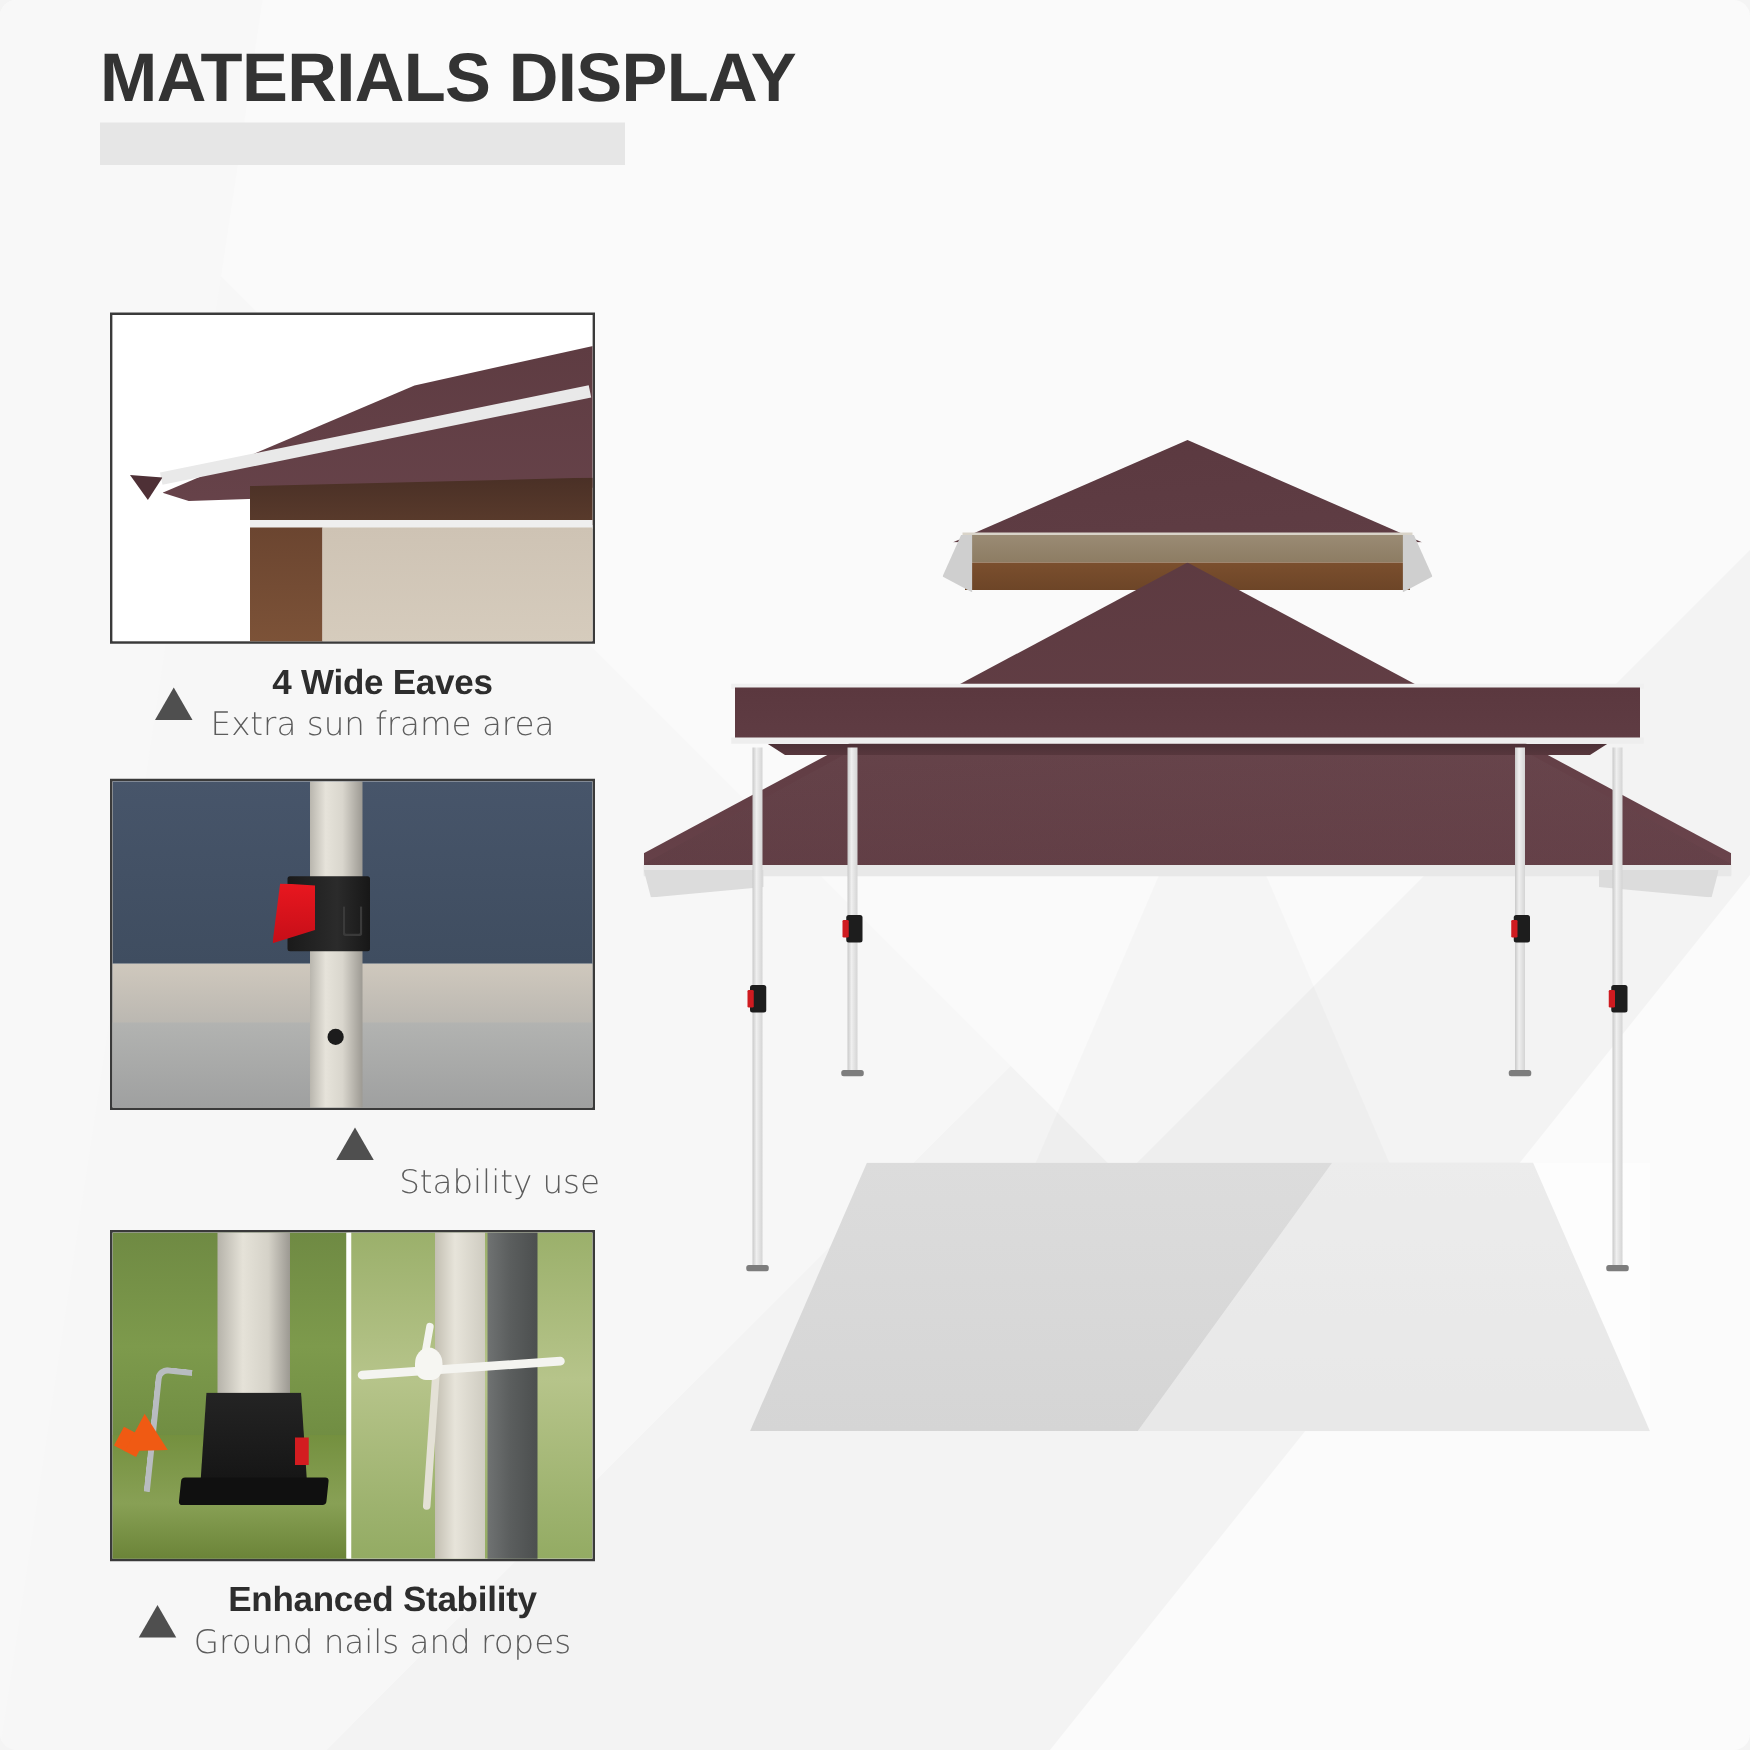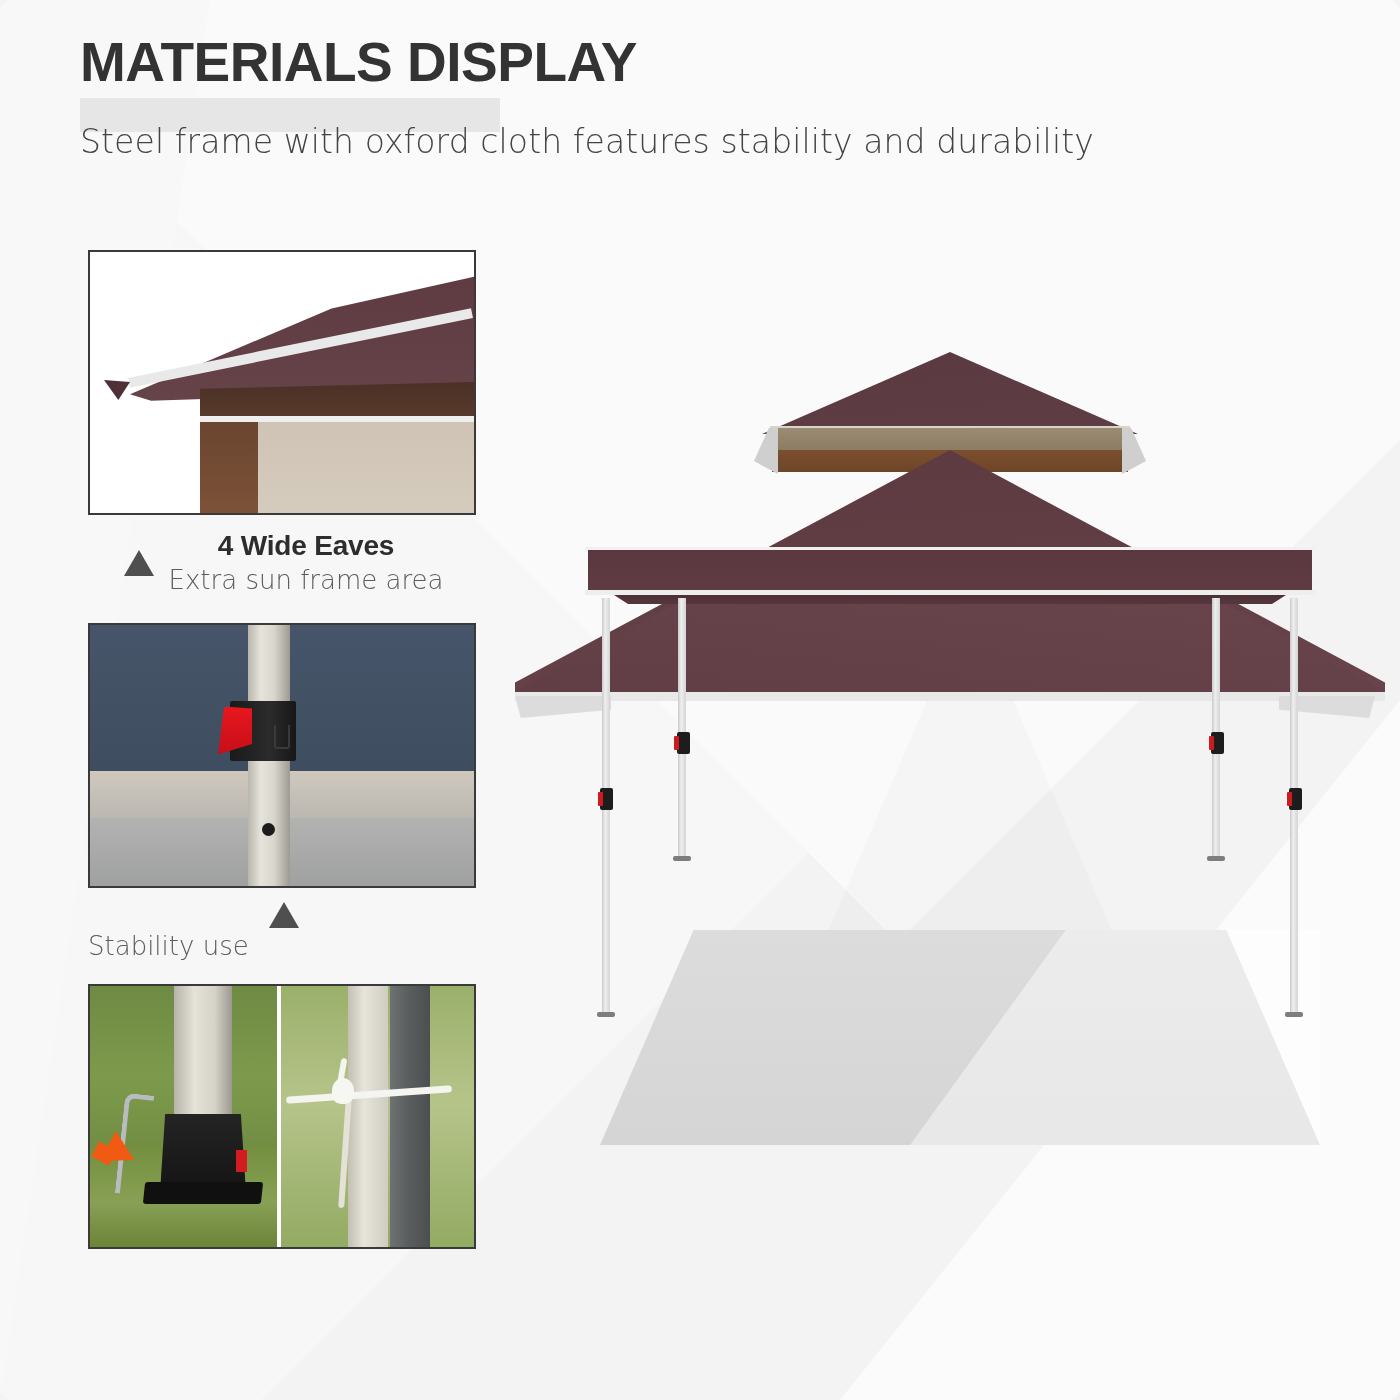--- a/index.html
+++ b/index.html
@@ -52,21 +52,21 @@
 
   
   .features{position:absolute;left:88px;top:250px;width:392px;}
   .feature{position:relative;}
   .thumb{
     position:relative;width:388px;height:265px;
     border:2px solid #3a3a3a;background:#ffffff;
     overflow:hidden;box-sizing:border-box;
   }
   .caption{
-    position:relative;padding:14px 0 0 0;text-align:left;
+    position:relative;padding:14px 0 0 0;text-align:right;
   }
   .cap-row{display:flex;align-items:center;justify-content:center;gap:14px;}
   .tri{
     width:0;height:0;flex:0 0 auto;
     border-left:15px solid transparent;border-right:15px solid transparent;
     border-bottom:26px solid #4f4f4f;
   }
   .cap-texts{display:flex;flex-direction:column;align-items:center;}
   .cap-title{
     font-size:28px;font-weight:bold;color:#2d2d2d;line-height:1.18;
@@ -307,21 +307,20 @@
 
   <div class="bg-base"></div>
   <div class="bg-wedge-a"></div>
   <div class="bg-wedge-b"></div>
   <div class="bg-wedge-c"></div>
   <div class="bg-wedge-d"></div>
 
   <div class="header">
     <div class="title-hl"></div>
     <h1 class="title">MATERIALS DISPLAY</h1>
-    <p class="subtitle">Steel frame with oxford cloth features stability and durability</p>
   </div>
 
   <div class="features">
 
     <div class="feature f1">
       <div class="thumb">
         <div class="t1-bg"></div>
         <div class="t1-roof"></div>
         <div class="t1-roof-edge"></div>
         <div class="t1-tip"></div>
@@ -373,20 +372,29 @@
         <div class="t3-arrow-tail"></div>
         <div class="t3-arrow"></div>
         <div class="t3-divider"></div>
         <div class="t3-pole2"></div>
         <div class="t3-pole3"></div>
         <div class="t3-rope-d"></div>
         <div class="t3-rope-h"></div>
         <div class="t3-rope-v"></div>
         <div class="t3-knot"></div>
       </div>
+      <div class="caption">
+        <div class="cap-row">
+          <span class="tri"></span>
+          <span class="cap-texts">
+            <span class="cap-title">Enhanced Stability</span>
+            <span class="cap-sub">Ground nails and ropes</span>
+          </span>
+        </div>
+      </div>
     </div>
 
   </div>
 
   <div class="product">
     <div class="shadow-diag"></div>
     <div class="ground"></div>
     <div class="ground-lt"></div>
 
     <div class="vent-roof"></div>

